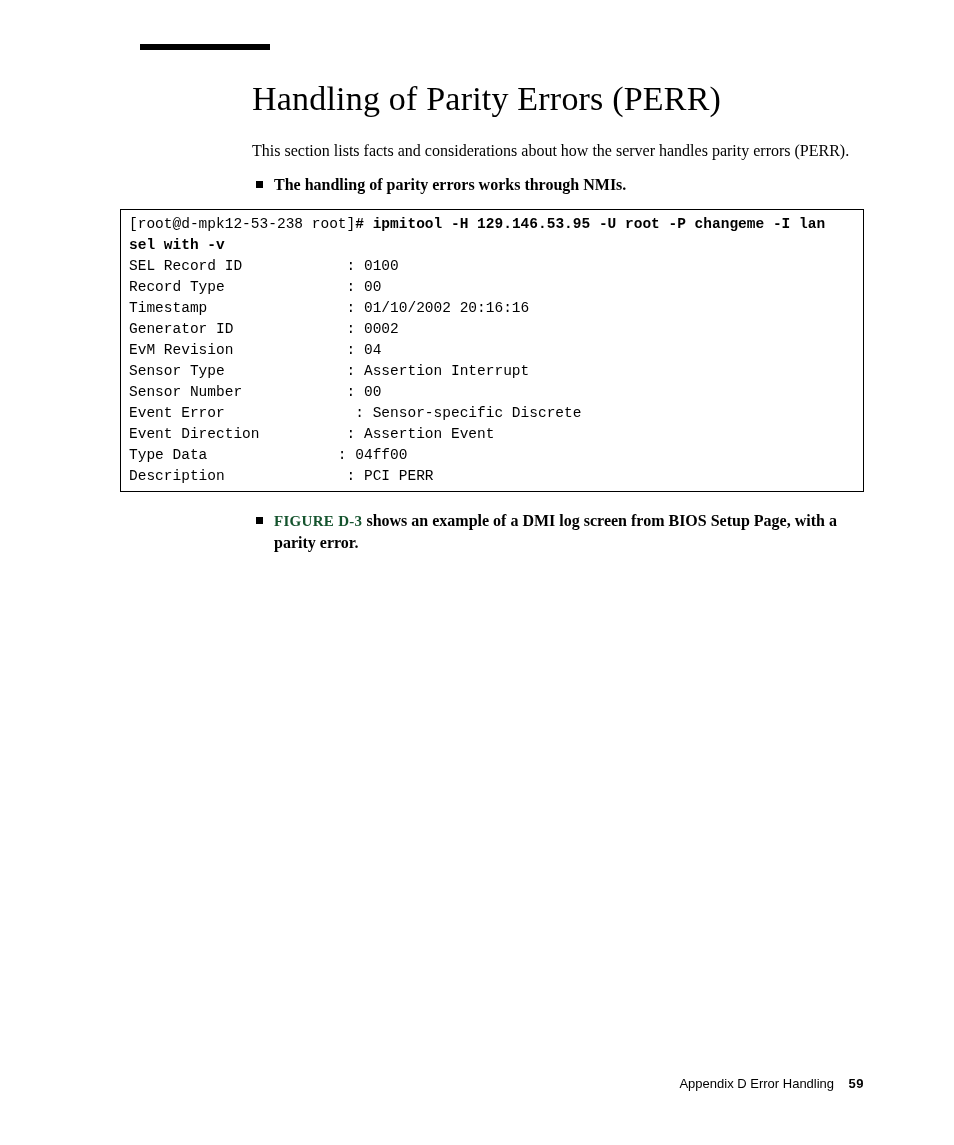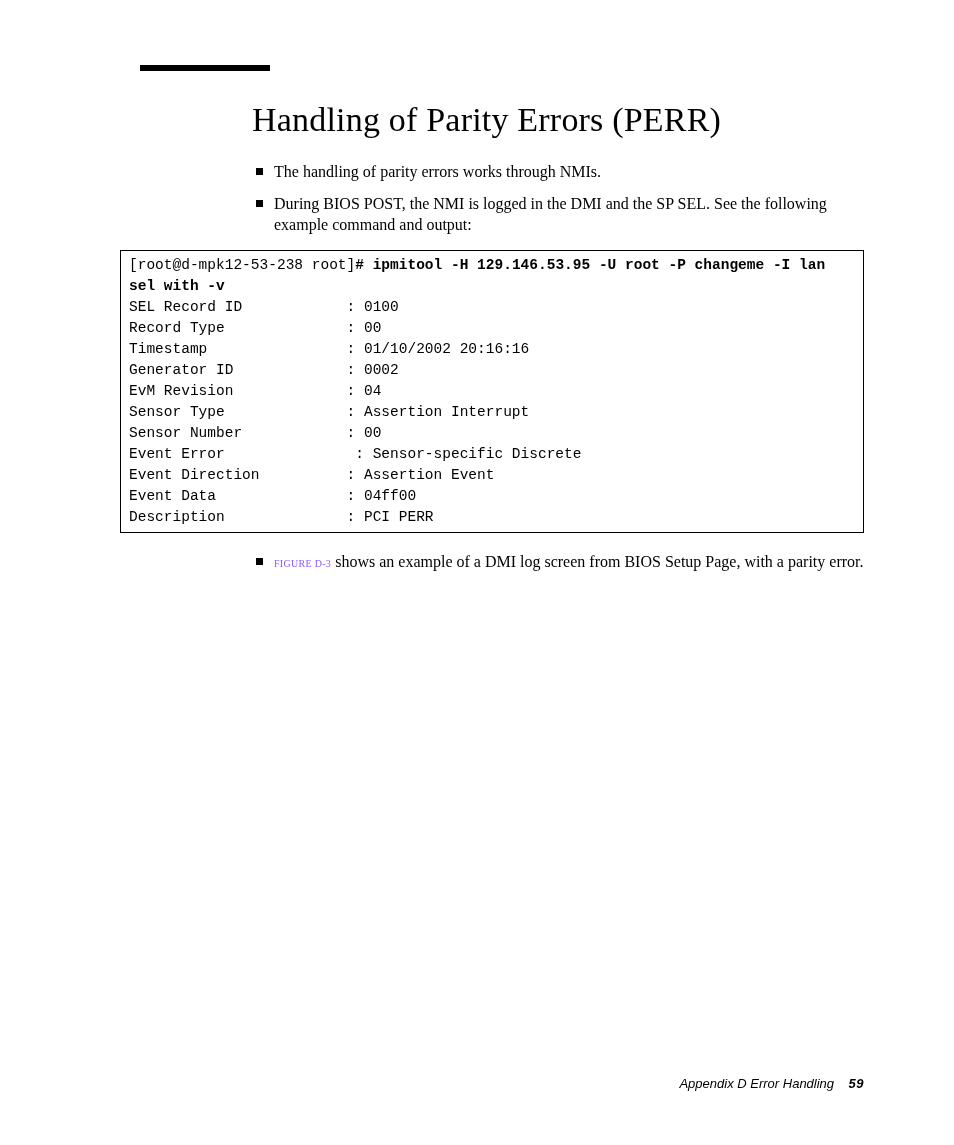--- a/index.html
+++ b/index.html
@@ -7,21 +7,21 @@
     padding: 0;
     background: #fff;
     color: #000;
     font-family: Georgia, 'Times New Roman', serif;
   }
   .page {
     width: 954px;
     height: 1145px;
     position: relative;
     box-sizing: border-box;
-    padding: 65px 90px 60px 120px;
+    padding: 44px 90px 60px 120px;
   }
   .divider {
     width: 130px;
     height: 6px;
     background: #000;
     margin-left: 20px;
     margin-bottom: 30px;
   }
   h1.title {
     font-family: Georgia, 'Times New Roman', serif;
@@ -42,20 +42,21 @@
     list-style: none;
     padding: 0;
     margin: 0 0 14px 0;
   }
   ul.blist > li {
     position: relative;
     padding-left: 22px;
     margin: 0 0 10px 0;
     font-size: 16px;
     line-height: 1.35;
+    font-weight: bold;
   }
   ul.blist > li::before {
     content: "";
     position: absolute;
     left: 4px;
     top: 7px;
     width: 7px;
     height: 7px;
     background: #000;
   }
@@ -66,63 +67,62 @@
     line-height: 1.45;
     padding: 4px 8px;
     margin: 0 0 18px 0;
     white-space: pre;
     overflow: hidden;
   }
   .codebox .prompt  { font-weight: normal; }
   .codebox .cmd     { font-weight: bold; }
   .figref {
     font-variant: small-caps;
-    color: #8b5cf6;
-    font-size: 10px;
+    color: #14532d;
+    font-size: 15px;
     letter-spacing: 0.3px;
     text-align: right;
   }
   .footer {
     position: absolute;
     bottom: 54px;
     right: 90px;
     font-family: Arial, Helvetica, sans-serif;
     font-size: 13px;
-    font-style: italic;
   }
   .footer .pnum { font-weight: bold; letter-spacing: 0.5px; }
 </style>
 </head>
 <body>
 
 <div class="page">
   <div class="divider"></div>
 
   <h1 class="title">Handling of Parity Errors (PERR)</h1>
 
   <div class="body-text">
+    <p>This section lists facts and considerations about how the server handles parity errors (PERR).</p>
 
     <ul class="blist">
       <li>The handling of parity errors works through NMIs.</li>
-      <li>During BIOS POST, the NMI is logged in the DMI and the SP SEL. See the following example command and output:</li>
     </ul>
   </div>
 
   <div class="codebox"><span class="prompt">[root@d-mpk12-53-238 root]</span><span class="cmd"># ipmitool -H 129.146.53.95 -U root -P changeme -I lan</span>
 <span class="cmd">sel with -v</span>
 <span>SEL Record ID            : 0100</span>
 <span>Record Type              : 00</span>
 <span>Timestamp                : 01/10/2002 20:16:16</span>
 <span>Generator ID             : 0002</span>
 <span>EvM Revision             : 04</span>
 <span>Sensor Type              : Assertion Interrupt</span>
 <span>Sensor Number            : 00</span>
 <span>Event Error               : Sensor-specific Discrete</span>
 <span>Event Direction          : Assertion Event</span>
-<span>Event Data               : 04ff00</span>
+<span>Type Data               : 04ff00</span>
 <span>Description              : PCI PERR</span></div>
 
   <div class="body-text">
     <ul class="blist">
       <li>
         <span class="figref">FIGURE D-3</span><span> shows an example of a DMI log screen from BIOS Setup Page, with a parity error.</span>
       </li>
     </ul>
   </div>
 

